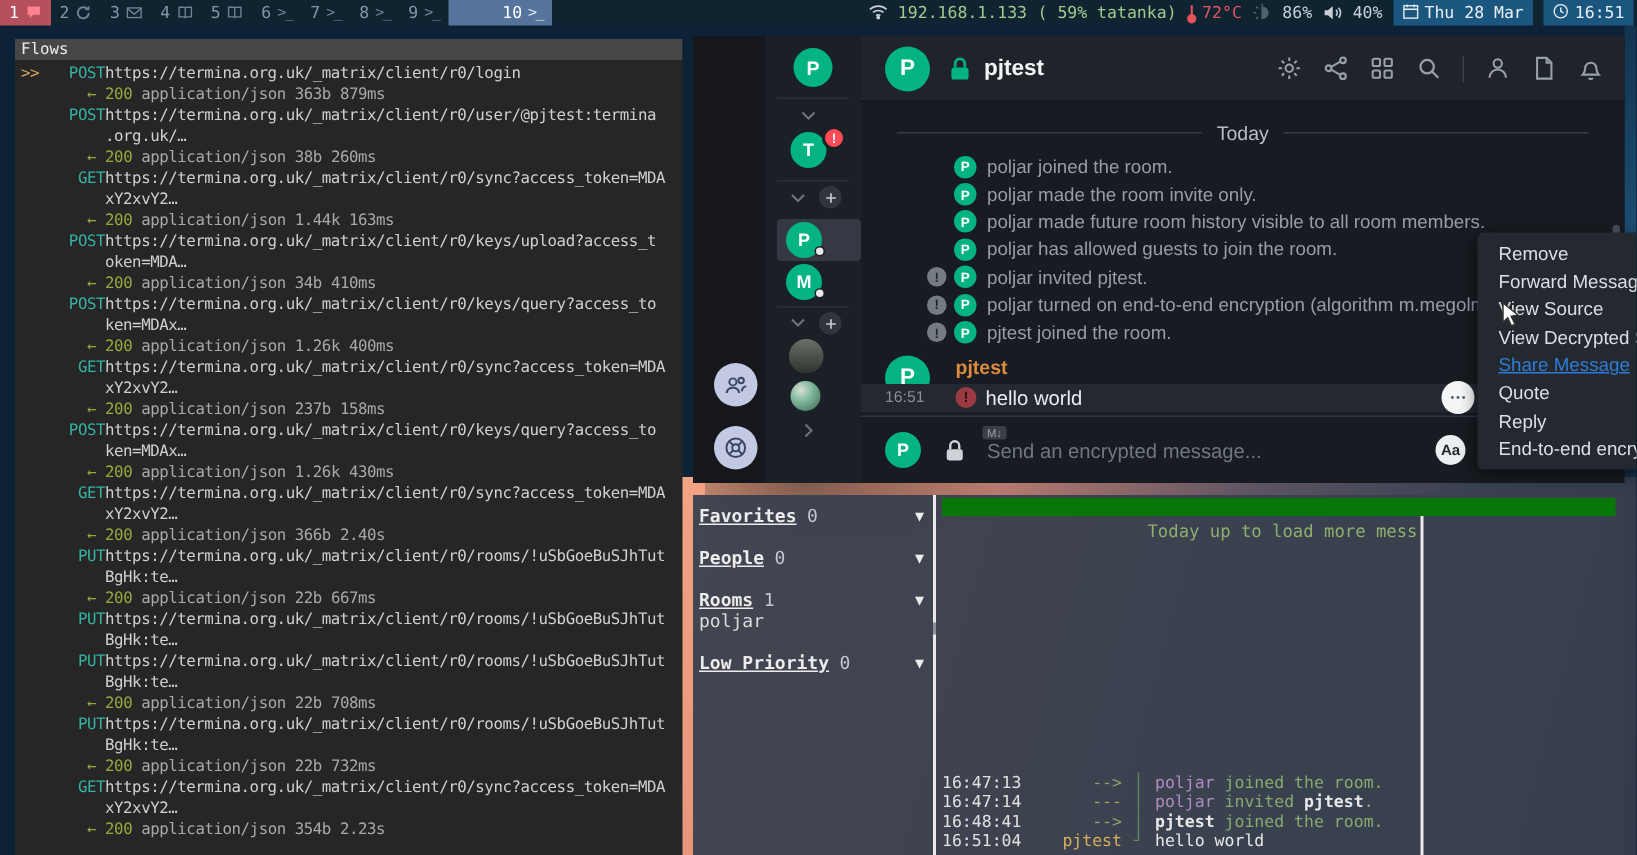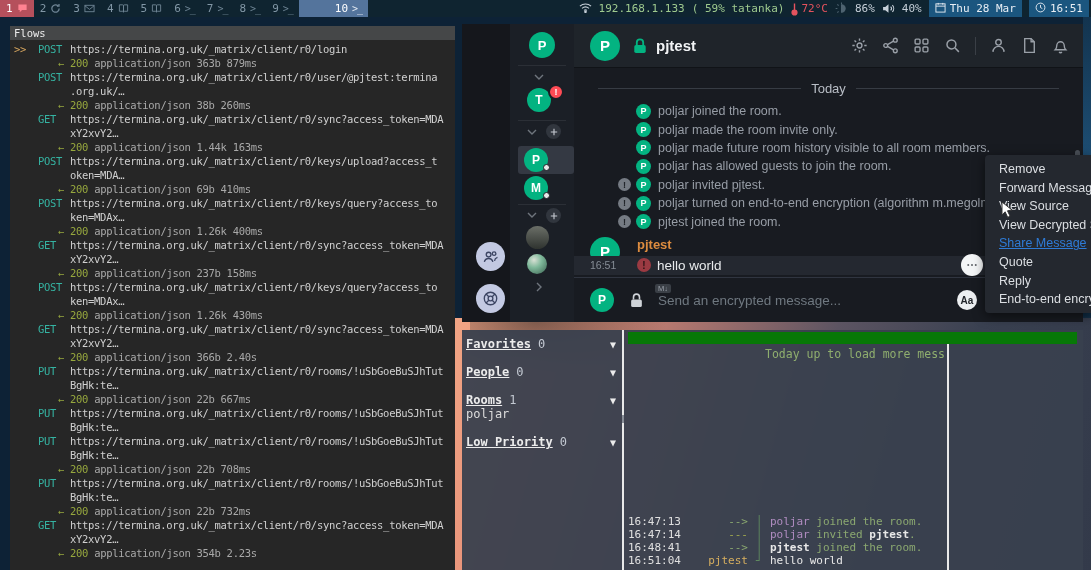--- a/index.html
+++ b/index.html
@@ -38,21 +38,21 @@
   .st-dim { color:#4e6370; }
   .st-block { background:#1b567f; height:17px; display:flex; align-items:center; gap:4px; padding:0 6px; color:#e8eef4; }
 
   
   #flows-win { position:absolute; left:10px; top:26px; width:445px; height:565px; background:#262626;
     font-family:"DejaVu Sans Mono", monospace; overflow:hidden; z-index:10; }
   #flows-title { height:14px; background:#454748; color:#ececec; font-size:10.5px; line-height:14px; padding-left:4px; }
   #flows-body { padding:2px 0 0 4px; font-size:10.5px; line-height:14px; letter-spacing:-0.3px; color:#d0d0d0; }
   .fl-line { white-space:nowrap; height:14px; }
   .fl-marker { display:inline-block; width:24px; color:#d7a65f; }
-  .fl-method { display:inline-block; width:32px; color:#35b3a2; }
+  .fl-method { display:inline-block; width:32px; color:#35b3a2;text-align:right; }
   .fl-cont { margin-left:56px; }
   .fl-resp { margin-left:44px; }
   .fl-code { color:#97a83e; }
   .fl-info { color:#a9a9a9; }
 
   
   #el-win { position:absolute; left:462px; top:24px; width:621px; height:298px; display:flex; z-index:10;
     background:#181b21; color:#e6e9ec; }
   #el-strip { width:48px; background:#15171c; position:relative; }
   .strip-btn { position:absolute; left:14px; width:29px; height:29px; border-radius:50%;
@@ -286,21 +286,21 @@
         <div class="fl-line"><span class="fl-marker">&gt;&gt;</span><span class="fl-method">POST</span><span class="fl-url">https://termina.org.uk/_matrix/client/r0/login</span></div>
         <div class="fl-line"><span class="fl-resp"><span class="fl-code">← 200 </span><span class="fl-info">application/json 363b 879ms</span></span></div>
         <div class="fl-line"><span class="fl-marker"></span><span class="fl-method">POST</span><span class="fl-url">https://termina.org.uk/_matrix/client/r0/user/@pjtest:termina</span></div>
         <div class="fl-line"><span class="fl-cont">.org.uk/…</span></div>
         <div class="fl-line"><span class="fl-resp"><span class="fl-code">← 200 </span><span class="fl-info">application/json 38b 260ms</span></span></div>
         <div class="fl-line"><span class="fl-marker"></span><span class="fl-method">GET</span><span class="fl-url">https://termina.org.uk/_matrix/client/r0/sync?access_token=MDA</span></div>
         <div class="fl-line"><span class="fl-cont">xY2xvY2…</span></div>
         <div class="fl-line"><span class="fl-resp"><span class="fl-code">← 200 </span><span class="fl-info">application/json 1.44k 163ms</span></span></div>
         <div class="fl-line"><span class="fl-marker"></span><span class="fl-method">POST</span><span class="fl-url">https://termina.org.uk/_matrix/client/r0/keys/upload?access_t</span></div>
         <div class="fl-line"><span class="fl-cont">oken=MDA…</span></div>
-        <div class="fl-line"><span class="fl-resp"><span class="fl-code">← 200 </span><span class="fl-info">application/json 69b 410ms</span></span></div>
+        <div class="fl-line"><span class="fl-resp"><span class="fl-code">← 200 </span><span class="fl-info">application/json 34b 410ms</span></span></div>
         <div class="fl-line"><span class="fl-marker"></span><span class="fl-method">POST</span><span class="fl-url">https://termina.org.uk/_matrix/client/r0/keys/query?access_to</span></div>
         <div class="fl-line"><span class="fl-cont">ken=MDAx…</span></div>
         <div class="fl-line"><span class="fl-resp"><span class="fl-code">← 200 </span><span class="fl-info">application/json 1.26k 400ms</span></span></div>
         <div class="fl-line"><span class="fl-marker"></span><span class="fl-method">GET</span><span class="fl-url">https://termina.org.uk/_matrix/client/r0/sync?access_token=MDA</span></div>
         <div class="fl-line"><span class="fl-cont">xY2xvY2…</span></div>
         <div class="fl-line"><span class="fl-resp"><span class="fl-code">← 200 </span><span class="fl-info">application/json 237b 158ms</span></span></div>
         <div class="fl-line"><span class="fl-marker"></span><span class="fl-method">POST</span><span class="fl-url">https://termina.org.uk/_matrix/client/r0/keys/query?access_to</span></div>
         <div class="fl-line"><span class="fl-cont">ken=MDAx…</span></div>
         <div class="fl-line"><span class="fl-resp"><span class="fl-code">← 200 </span><span class="fl-info">application/json 1.26k 430ms</span></span></div>
         <div class="fl-line"><span class="fl-marker"></span><span class="fl-method">GET</span><span class="fl-url">https://termina.org.uk/_matrix/client/r0/sync?access_token=MDA</span></div>

